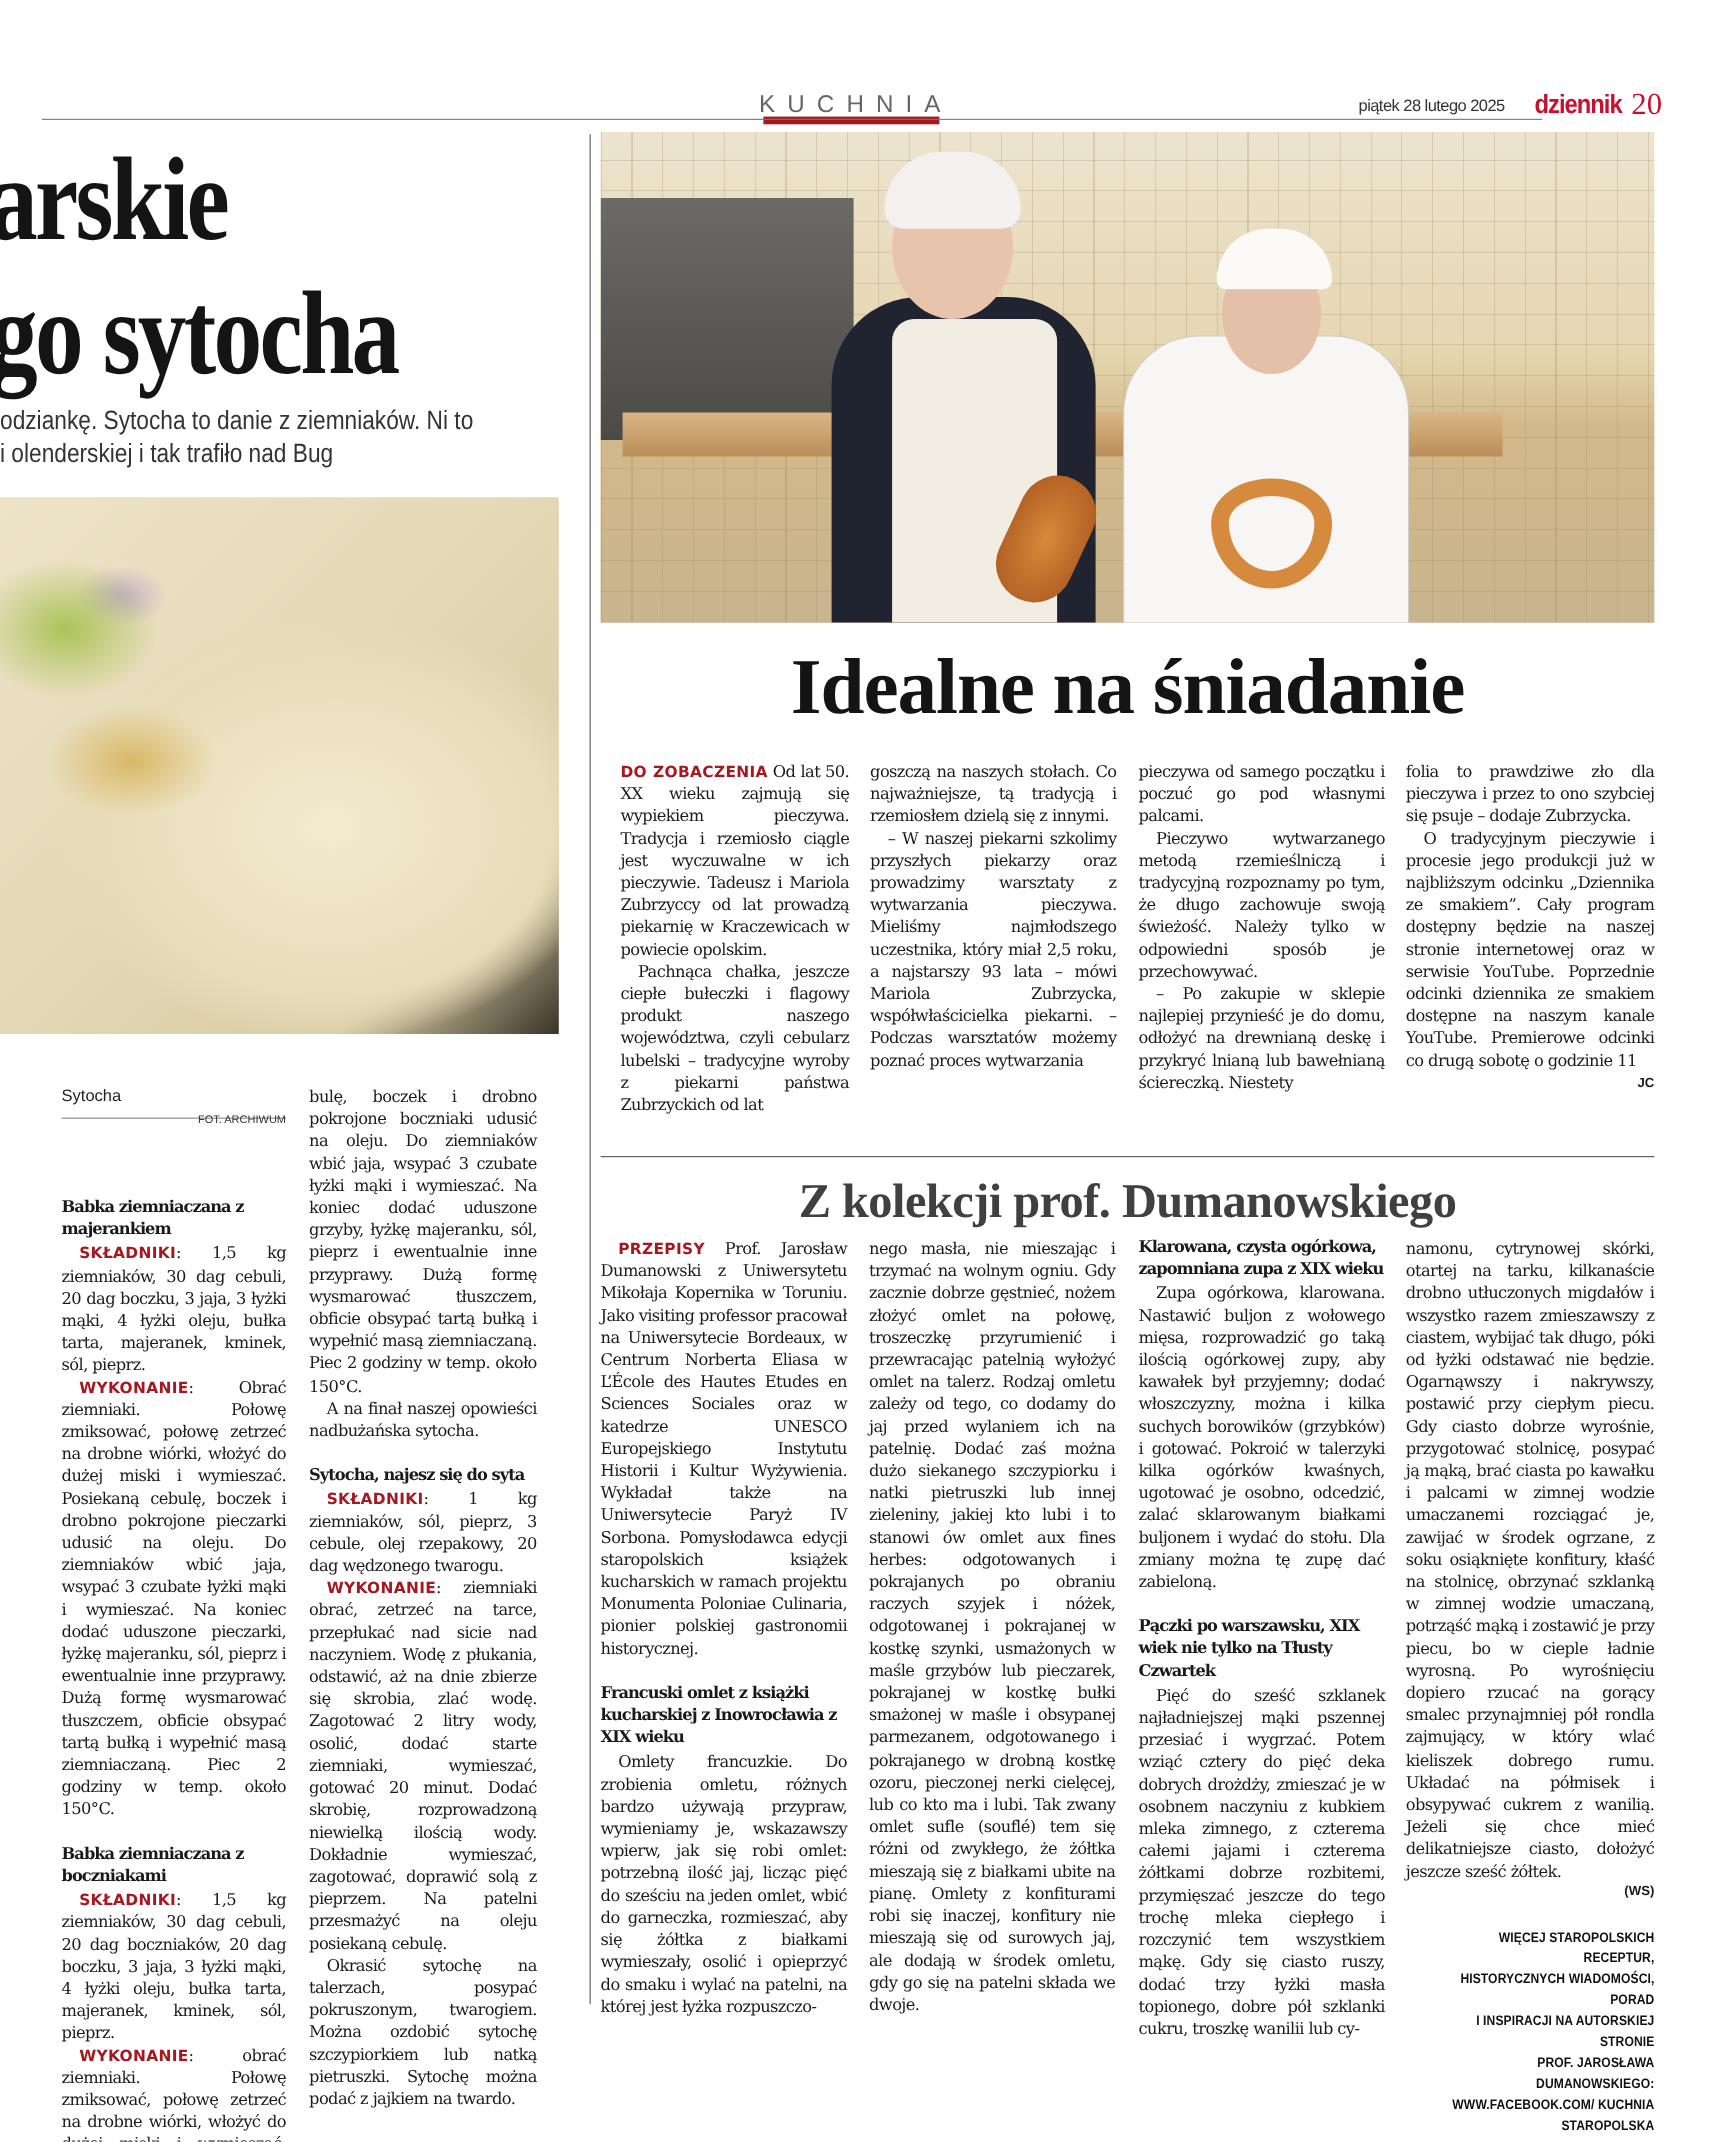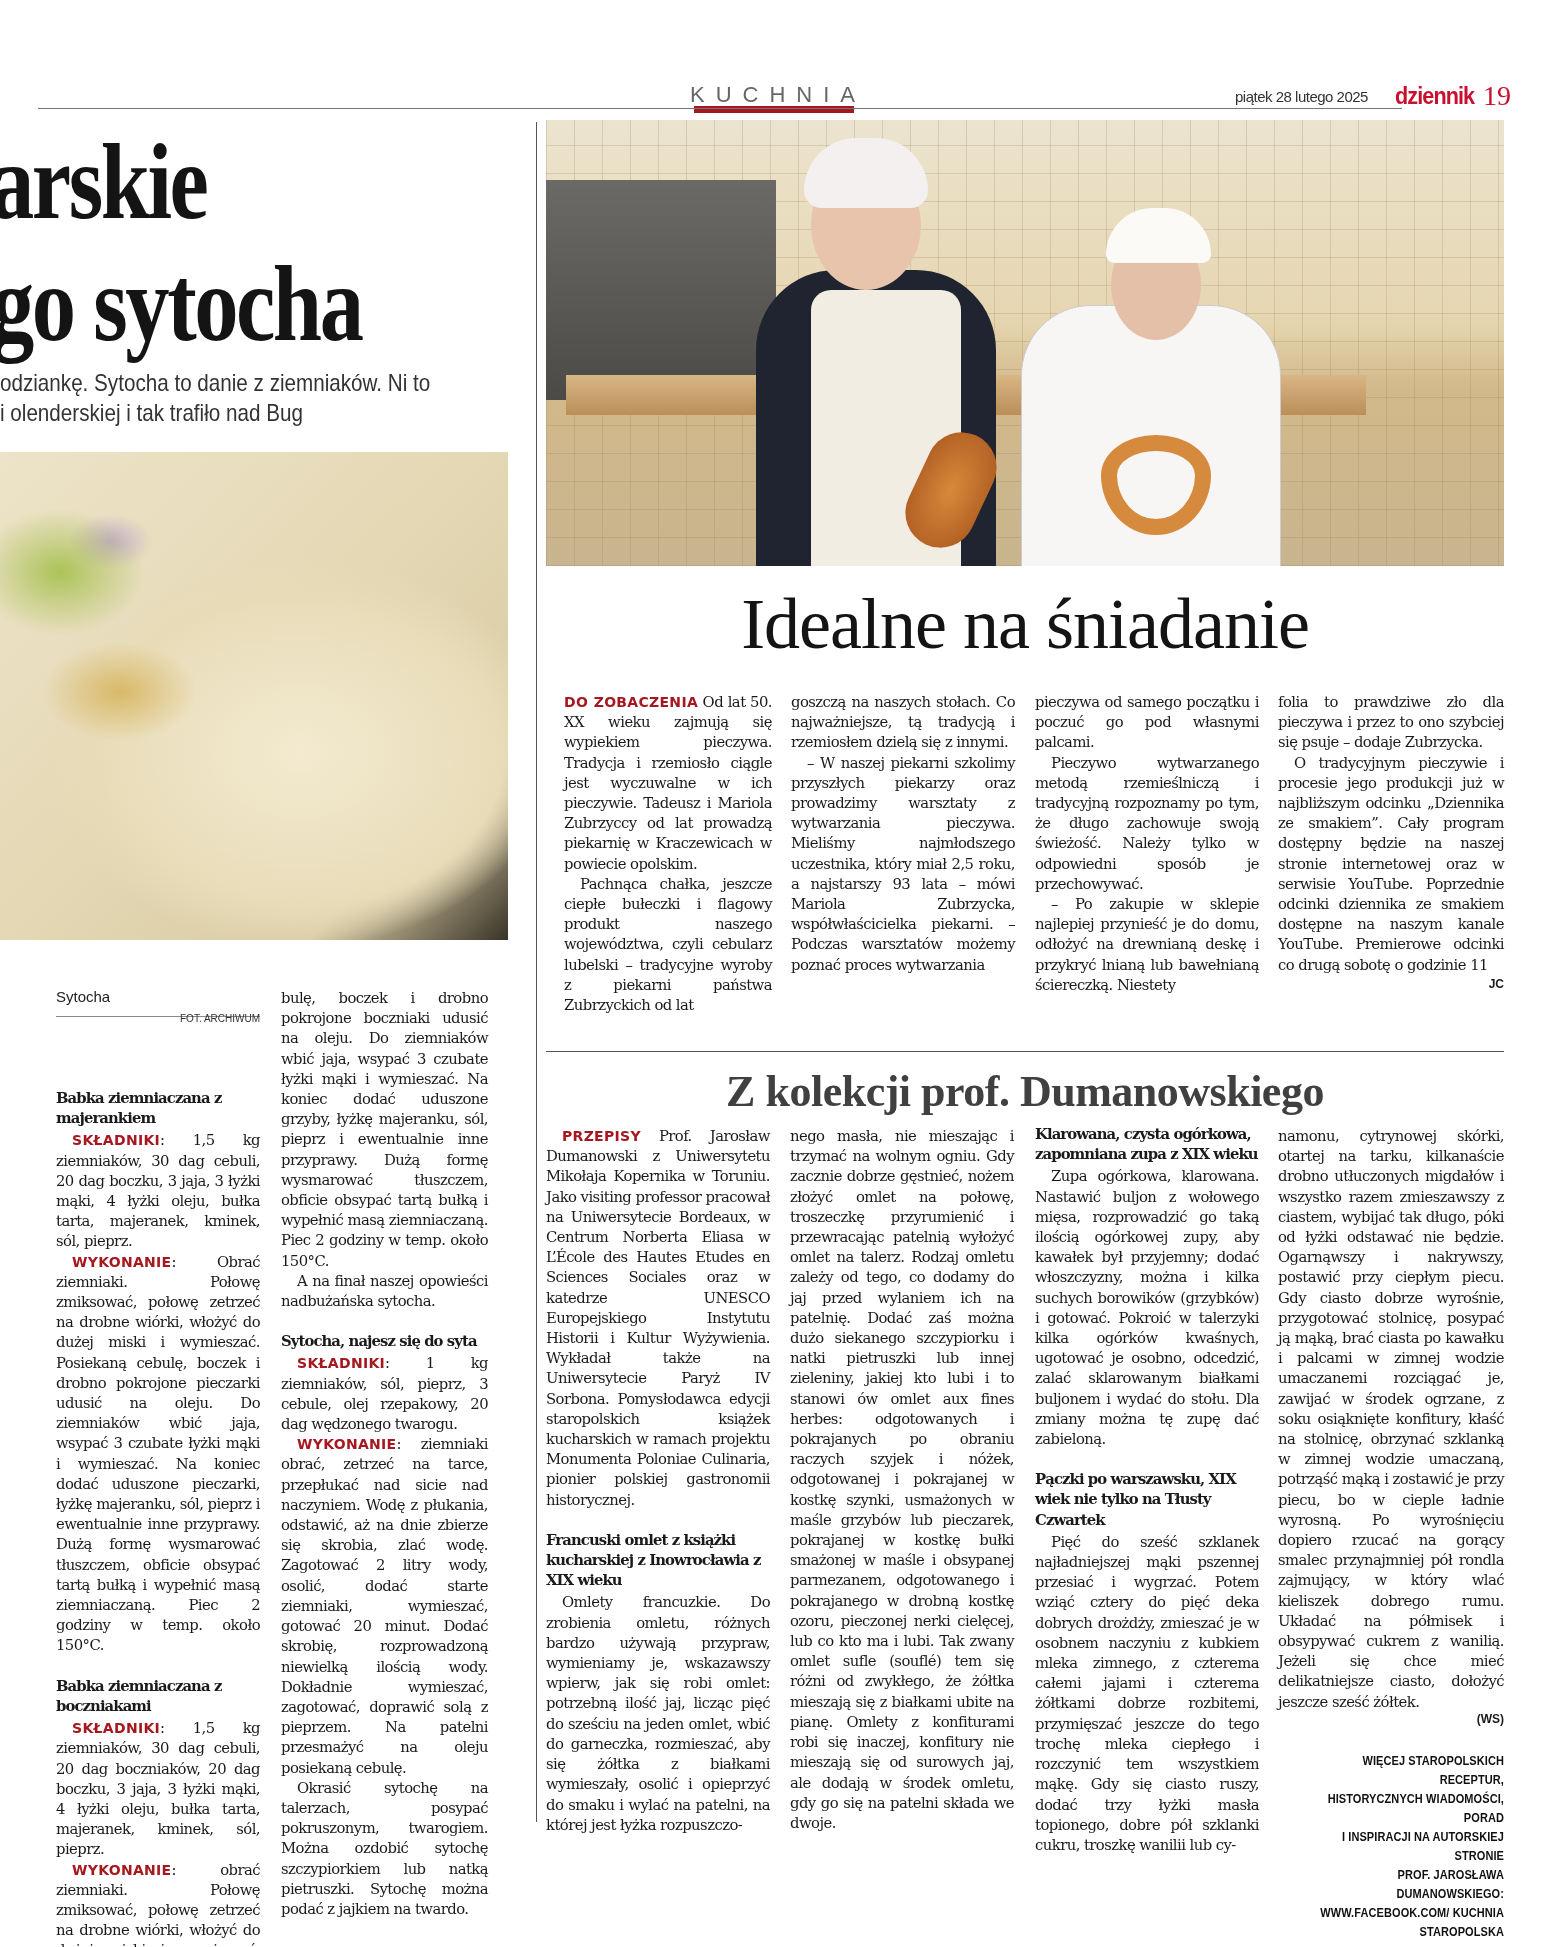--- a/index.html
+++ b/index.html
@@ -49,36 +49,36 @@
   .person1 { left: 210px; top: 150px; width: 240px; height: 300px; background: #1f2430; border-radius: 80px 80px 0 0; }
   .apron1 { left: 265px; top: 170px; width: 150px; height: 280px; background: #f2ede3; border-radius: 20px 20px 0 0; }
   .face1 { left: 265px; top: 40px; width: 110px; height: 130px; background: #e9c4ad; border-radius: 50%; }
   .net { left: 258px; top: 18px; width: 124px; height: 70px; background: #f4f0f0; border-radius: 60px 60px 20px 20px; }
   .person2 { left: 475px; top: 185px; width: 260px; height: 265px; background: #f7f6f4; border-radius: 70px 70px 0 0; border: 1px solid #ccc; }
   .face2 { left: 565px; top: 110px; width: 90px; height: 110px; background: #e5c0a8; border-radius: 50%; }
   .cap2 { left: 560px; top: 88px; width: 105px; height: 55px; background: #fbfaf6; border-radius: 55px 55px 10px 10px; }
   .bread1 { left: 370px; top: 310px; width: 70px; height: 120px; background: radial-gradient(ellipse, #d88a3a, #a8561e); border-radius: 35px; transform: rotate(25deg); }
   .bread2 { left: 555px; top: 315px; width: 110px; height: 100px; border: 16px solid #d58a3e; border-radius: 50% 50% 50% 50% / 40% 40% 60% 60%; }
 
-  .headline2 { left: 546px; width: 958px; text-align: center; font-family: "Liberation Serif", serif; font-weight: normal; font-size: 72px; line-height: 1; color: #141414; letter-spacing: -1px; transform-origin: center; }
+  .headline2 { left: 546px; width: 958px; text-align: center; font-family: "Liberation Serif", serif; font-weight: bold; font-size: 72px; line-height: 1; color: #141414; letter-spacing: -1px; transform-origin: center; }
   .headline3 { left: 546px; width: 958px; text-align: center; font-family: "Liberation Serif", serif; font-weight: bold; font-size: 44px; line-height: 1; color: #404040; letter-spacing: -0.5px; }
   .hrule { height: 1px; background: #555; }
 
   .promo { font-family: "Liberation Sans", sans-serif; font-weight: bold; font-size: 12.5px; line-height: 19px; text-align: right; color: #111; transform: scaleX(0.88); transform-origin: right; letter-spacing: 0.1px; }
   .sig { font-family: "Liberation Sans", sans-serif; font-weight: bold; font-size: 12px; text-align: right; }
 </style>
 </head>
 <body>
 
 <div class="abs section-label">KUCHNIA</div>
 <div class="abs section-bar"></div>
 <div class="abs rule-top"></div>
 <div class="abs date">piątek 28 lutego 2025</div>
 <div class="abs logo">dziennik</div>
-<div class="abs pagenum">19</div>
+<div class="abs pagenum">20</div>
 
 <div class="abs big-head" style="top:128px;">arskie</div>
 <div class="abs big-head" style="top:250px;">go sytocha</div>
 <div class="abs lead" style="top:368px;">odziankę. Sytocha to danie z ziemniaków. Ni to</div>
 <div class="abs lead" style="top:398px;">i olenderskiej i tak trafiło nad Bug</div>
 
 <div class="abs photo-soup" title="Sytocha soup in a white bowl"></div>
 <div class="abs caption">Sytocha</div>
 <div class="abs credit">FOT. ARCHIWUM</div>
 

